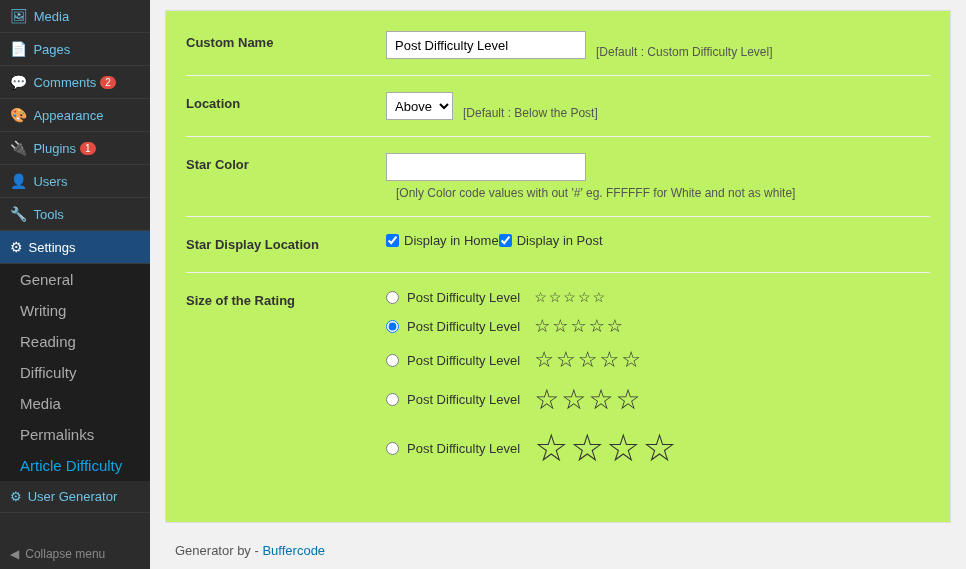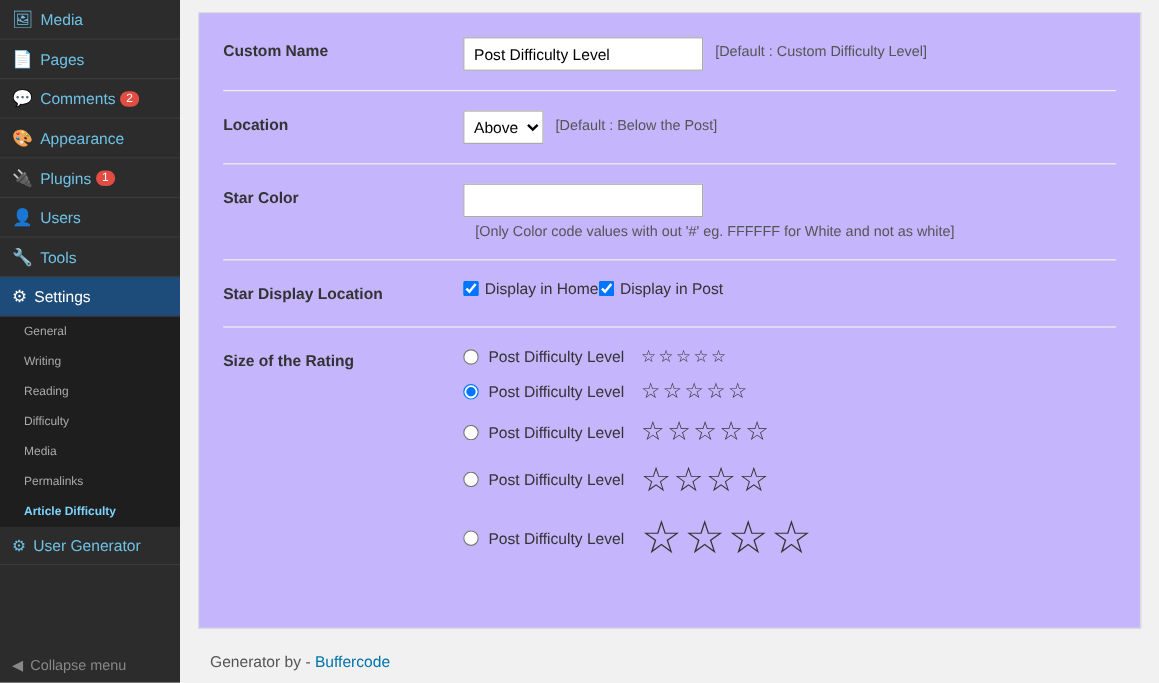--- a/index.html
+++ b/index.html
@@ -37,25 +37,25 @@
       margin-left: 4px;
     }
     .sidebar-item.colored { color: #6ec1e4; }
 
     
     .submenu { background: #1e1e1e; padding: 0; }
     .submenu-item {
       display: block;
       padding: 7px 10px 7px 20px;
       color: #aaa;
-      font-size: 10px;
+      font-size: 15px;
       cursor: pointer;
       text-decoration: none;
     }
-    .submenu-item.active { color: #7dd3fc; font-weight: bold; }
+    .submenu-item.active { color: #0ea5e9; font-weight: normal; }
 
     .sidebar-plugin-item {
       display: flex;
       align-items: center;
       padding: 8px 10px;
       cursor: pointer;
       font-size: 13px;
       color: #6ec1e4;
       border-bottom: 1px solid #3a3a3a;
     }
@@ -74,21 +74,21 @@
 
     
     .main-content {
       flex: 1;
       background: #f1f1f1;
       overflow-y: auto;
       padding: 0;
     }
 
     .content-area {
-      background: #c4b5fd;
+      background: #bef264;
       margin: 10px 15px;
       padding: 20px;
       border: 1px solid #ddd;
     }
 
     .form-row {
       display: flex;
       align-items: flex-start;
       margin-bottom: 16px;
       padding-bottom: 16px;
@@ -100,21 +100,21 @@
       width: 200px;
       font-weight: bold;
       padding-top: 4px;
       flex-shrink: 0;
       color: #333;
     }
 
     .form-control {
       flex: 1;
       display: flex;
-      align-items: flex-start;
+      align-items: flex-end;
       flex-wrap: wrap;
     }
 
     .text-input {
       border: 1px solid #aaa;
       padding: 4px 8px;
       font-size: 13px;
       width: 200px;
       height: 28px;
       background: #fff;

